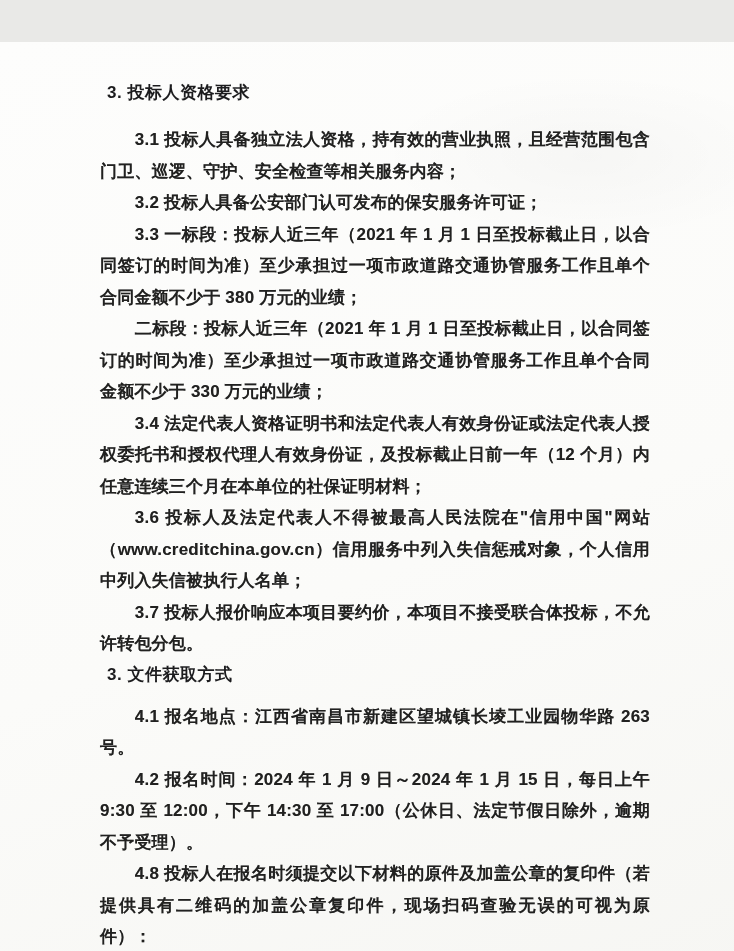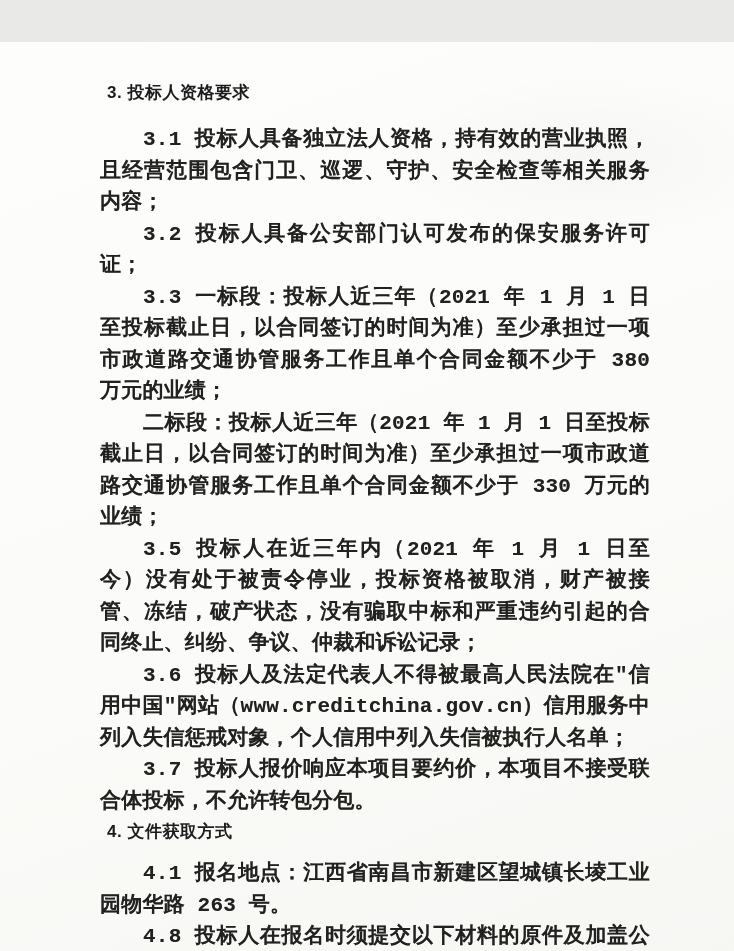--- a/index.html
+++ b/index.html
@@ -27,23 +27,23 @@
   .section-heading {
     font-family: "Liberation Sans", "DejaVu Sans", sans-serif;
     font-weight: 700;
     font-size: 17px;
     line-height: 26px;
     letter-spacing: 0.5px;
     color: #1c1c1e;
     margin: 0 0 18px 7px;
   }
   .para {
-    font-family: Liberation Mono, monospace;
+    font-family: Liberation Sans, sans-serif;
     font-weight: 600;
-    font-size: 21px;
+    font-size: 17px;
     line-height: 31.5px;
     letter-spacing: 0.2px;
     color: #212120;
     text-align: justify;
     text-indent: 2.05em;
     margin: 0;
     text-shadow: 0 0 0.5px rgba(20,20,20,0.35);
   }
   .section-acquisition {
     margin-top: 2px;
@@ -57,28 +57,29 @@
 
 <div class="page">
 
   <section class="section-qualifications">
     <h2 class="section-heading">3. 投标人资格要求</h2>
 
     <p class="para">3.1 投标人具备独立法人资格，持有效的营业执照，且经营范围包含门卫、巡逻、守护、安全检查等相关服务内容；</p>
     <p class="para">3.2 投标人具备公安部门认可发布的保安服务许可证；</p>
     <p class="para">3.3 一标段：投标人近三年（2021 年 1 月 1 日至投标截止日，以合同签订的时间为准）至少承担过一项市政道路交通协管服务工作且单个合同金额不少于 380 万元的业绩；</p>
     <p class="para">二标段：投标人近三年（2021 年 1 月 1 日至投标截止日，以合同签订的时间为准）至少承担过一项市政道路交通协管服务工作且单个合同金额不少于 330 万元的业绩；</p>
-    <p class="para">3.5 投标人在近三年内（2021 年 1 月 1 日至今）没有处于被责令停业，投标资格被取消，财产被接管、冻结，破产状态，没有骗取中标和严重违约引起的合同终止、纠纷、争议、仲裁和诉讼记录；</p>
+    <p class="para">3.4 法定代表人资格证明书和法定代表人有效身份证或法定代表人授权委托书和授权代理人有效身份证，及投标截止日前一年（12 个月）内任意连续三个月在本单位的社保证明材料；</p>
     <p class="para">3.6 投标人及法定代表人不得被最高人民法院在"信用中国"网站（www.creditchina.gov.cn）信用服务中列入失信惩戒对象，个人信用中列入失信被执行人名单；</p>
     <p class="para">3.7 投标人报价响应本项目要约价，本项目不接受联合体投标，不允许转包分包。</p>
   </section>
 
   <section class="section-acquisition">
-    <h2 class="section-heading">4. 文件获取方式</h2>
+    <h2 class="section-heading">3. 文件获取方式</h2>
 
     <p class="para">4.1 报名地点：江西省南昌市新建区望城镇长堎工业园物华路 263 号。</p>
+    <p class="para">4.2 报名时间：2024 年 1 月 9 日～2024 年 1 月 15 日，每日上午 9:30 至 12:00，下午 14:30 至 17:00（公休日、法定节假日除外，逾期不予受理）。</p>
     <p class="para">4.8 投标人在报名时须提交以下材料的原件及加盖公章的复印件（若提供具有二维码的加盖公章复印件，现场扫码查验无误的可视为原件）：</p>
     <p class="para">4.3.1 没有骗取中标和严重违约引起的合同终止；</p>
     <p class="para">4.3.2 提供具备公安部门认可发布的保安服务许可证；</p>
 
   </section>
 
 </div>
 
 </body></html>

